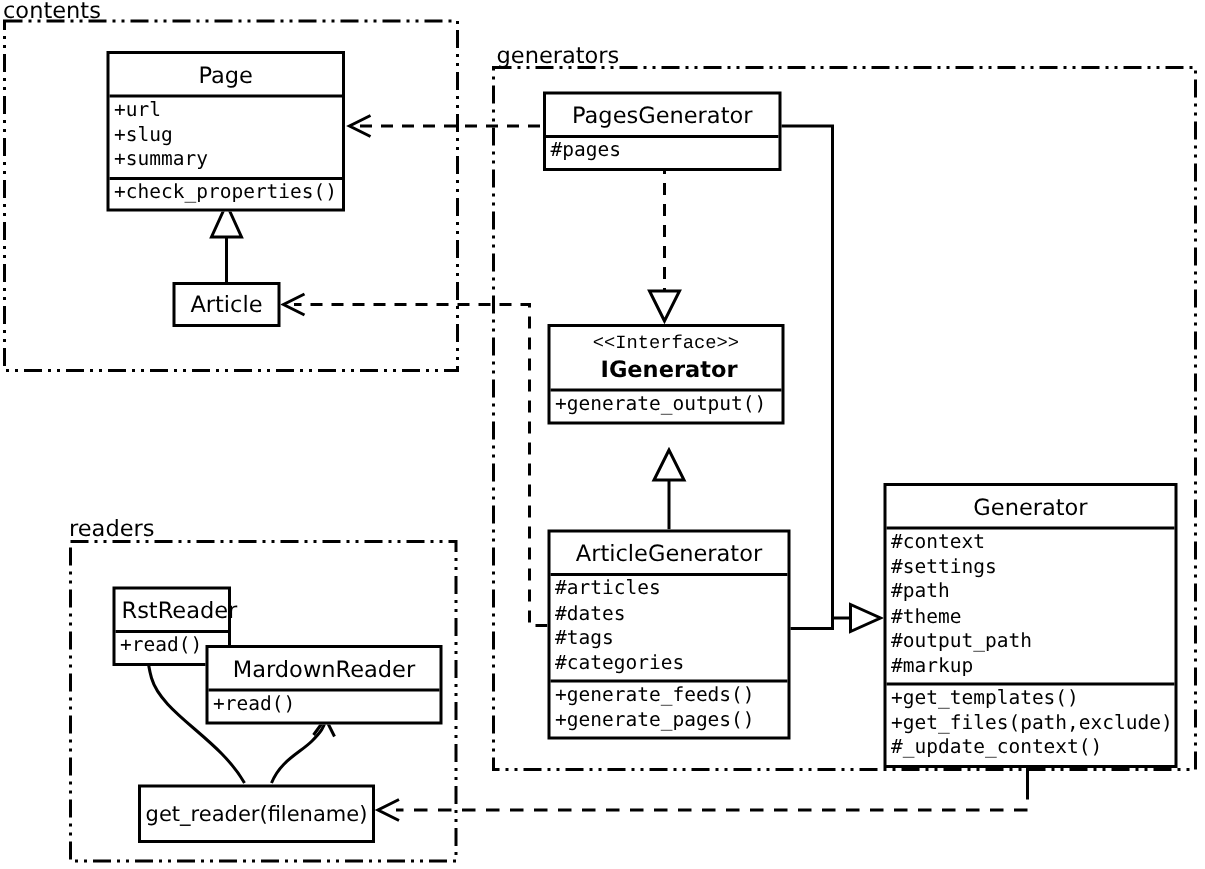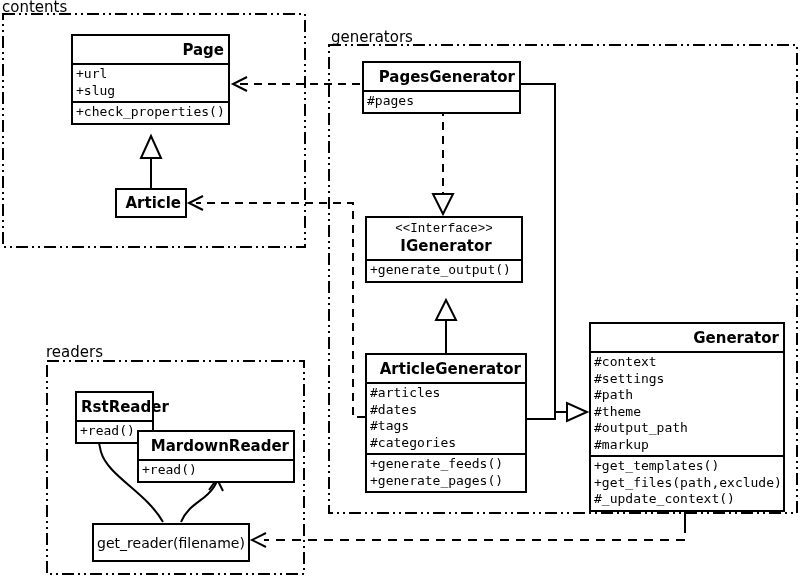--- a/index.html
+++ b/index.html
@@ -8,21 +8,21 @@
     font-family:"DejaVu Sans","Liberation Sans",sans-serif;color:#000;overflow:hidden;
   }
   #wires{position:absolute;left:0;top:0;width:803px;height:579px;}
   .pkg-label{
     position:absolute;font-size:15px;line-height:15px;color:#000;white-space:nowrap;
   }
   .cls{
     position:absolute;box-sizing:border-box;border:2px solid #000;background:#fff;
   }
   .cls-title{
-    font-weight:bold;font-size:15px;text-align:right;padding:5px 4px 4px 4px;white-space:nowrap;
+    font-weight:normal;font-size:15px;text-align:center;padding:5px 4px 4px 4px;white-space:nowrap;
   }
   .stereotype{
     font-family:Liberation Mono, monospace;font-weight:normal;
     font-size:12.5px;text-align:center;padding-top:4px;white-space:nowrap;
   }
   .ig-name{font-weight:bold;font-size:15px;text-align:center;padding:1px 4px 4px 8px;}
   .sec{border-top:2px solid #000;padding:1px 0 2px 0;}
   .row{
     font-family:"DejaVu Sans Mono","Liberation Mono",monospace;font-size:13px;
     line-height:16.5px;padding:0 3px;white-space:nowrap;
@@ -94,20 +94,21 @@
 
   <div class="pkg-label" style="left:2px;top:0px">contents</div>
   <div class="pkg-label" style="left:331px;top:30px">generators</div>
   <div class="pkg-label" style="left:46px;top:345px">readers</div>
 
   <div class="cls" style="left:71px;top:34px;width:159px">
     <div class="cls-title">Page</div>
     <div class="sec">
       <div class="row">+url</div>
       <div class="row">+slug</div>
+      <div class="row">+summary</div>
     </div>
     <div class="sec">
       <div class="row">+check_properties()</div>
     </div>
   </div>
 
   <div class="cls" style="left:115px;top:188px;width:72px">
     <div class="cls-title" style="padding:4px">Article</div>
   </div>
 

